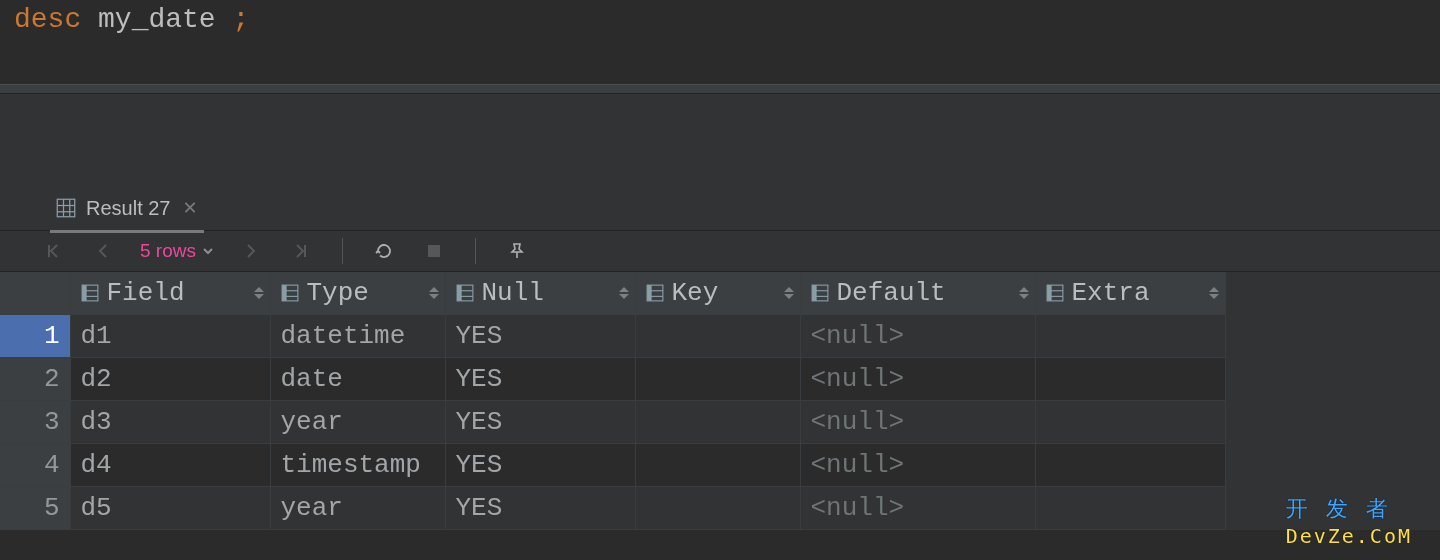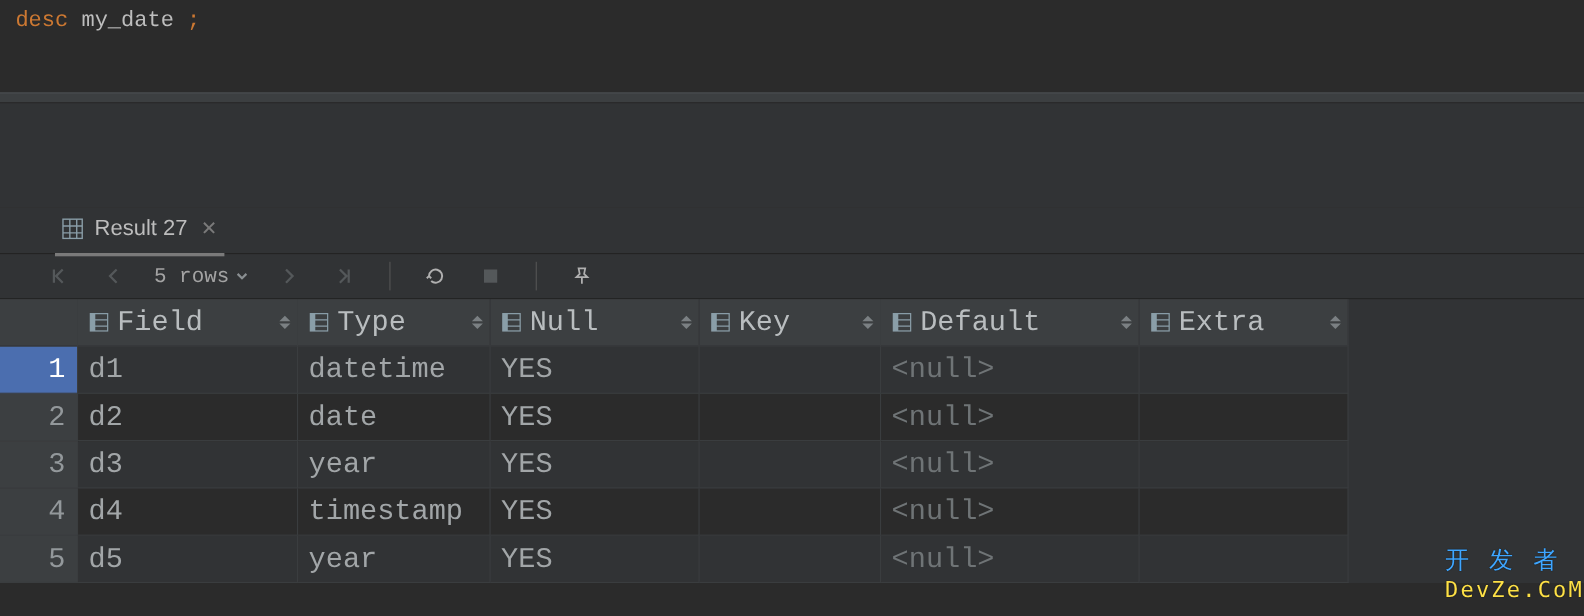--- a/index.html
+++ b/index.html
@@ -1,47 +1,47 @@
 <!DOCTYPE html>
 <html><head>
 <meta charset="utf-8">
 <style>
   * { margin:0; padding:0; box-sizing:border-box; }
   html,body { width:1440px; height:560px; background:#2b2b2b; font-family:"Segoe UI",Arial,sans-serif; color:#a2a6a8; overflow:hidden; }
-  .editor { height:84px; padding:6px 14px; font-family:Consolas,"Courier New",monospace; font-size:20px; line-height:28px; color:#c7c7c7; background:#2b2b2b; }
+  .editor { height:84px; padding:6px 14px; font-family:Consolas,"Courier New",monospace; font-size:28px; line-height:28px; color:#c7c7c7; background:#2b2b2b; }
   .kw { color:#cc7832; }
   .ident { color:#bdbdbd; }
   .semi { color:#cc7832; }
   .splitter { height:10px; background:#3c3f41; border-top:1px solid #4b4f52; border-bottom:1px solid #232323; }
   .mid { height:95px; background:#313335; }
   .panel { background:#313335; }
   .tabs { display:flex; align-items:center; padding:6px 50px 0 50px; height:42px; border-bottom:1px solid #232323; gap:20px; }
   .tab { display:flex; align-items:center; gap:10px; color:#b0b0b0; font-size:20px; padding:4px 6px 10px 6px; cursor:pointer; }
   .tab.active { border-bottom:3px solid #7a7a7a; color:#bdbdbd; }
   .tab-ico { width:20px; height:20px; display:inline-flex; }
   .close-x { color:#7a7a7a; font-size:18px; margin-left:2px; }
   .toolbar { display:flex; align-items:center; gap:24px; padding:6px 40px; height:40px; }
   .tb-btn { color:#8a8f92; display:inline-flex; align-items:center; justify-content:center; width:26px; height:26px; }
   .tb-btn.disabled { opacity:.4; }
-  .rowcount { display:flex; align-items:center; gap:6px; color:#a3a3a3; font-size:19px;font-family:Liberation Mono, monospace; }
+  .rowcount { display:flex; align-items:center; gap:6px; color:#ec4899; font-size:19px; }
   .tb-sep { width:1px; height:26px; background:#555; margin:0 4px; }
   .grid { border-top:1px solid #232323; }
   .grid table { border-collapse:collapse; table-layout:fixed; }
   .grid th, .grid td { border-right:1px solid #3a3d3f; border-bottom:1px solid #3a3d3f; font-family:Consolas,"Courier New",monospace; font-size:26px; text-align:left; padding:6px 8px 6px 10px; height:40px; }
   .grid th { background:#3c3f41; color:#b9bdbf; font-weight:400; position:relative; }
   .grid .rownum { background:#3c3f41; color:#93989b; text-align:right; padding-right:10px; width:70px; }
   .grid .colhead { display:flex; align-items:center; gap:8px; }
   .sortarrows { position:absolute; right:6px; top:50%; transform:translateY(-50%); display:flex; flex-direction:column; gap:2px; }
   .sortarrows span { width:0; height:0; border-left:5px solid transparent; border-right:5px solid transparent; }
   .sortarrows .up { border-bottom:5px solid #7b8083; }
   .sortarrows .dn { border-top:5px solid #7b8083; }
   .cell-null { color:#6f7476; }
   .row-alt td { background:#2b2b2b; }
   .row-sel .rownum { background:#4b6eaf !important; color:#fff; }
-  .watermark { position:absolute; right:0; bottom:12px; color:#3fa6ff; font-size:22px; font-family:"Microsoft YaHei",Arial; letter-spacing:6px; text-shadow:0 0 1px #000; pointer-events:none; }
+  .watermark { position:absolute; right:28px; bottom:12px; color:#3fa6ff; font-size:22px; font-family:"Microsoft YaHei",Arial; letter-spacing:6px; text-shadow:0 0 1px #000; pointer-events:none; }
   .wm-sub { display:block; font-family:Consolas,monospace; font-size:20px; letter-spacing:2px; color:#fde047; text-align:right; }
 </style>
 </head>
 <body>
 
 <div class="editor">
   <span class="kw">desc</span>
   <span class="ident">my_date</span>
   <span class="semi">;</span>
 </div>

